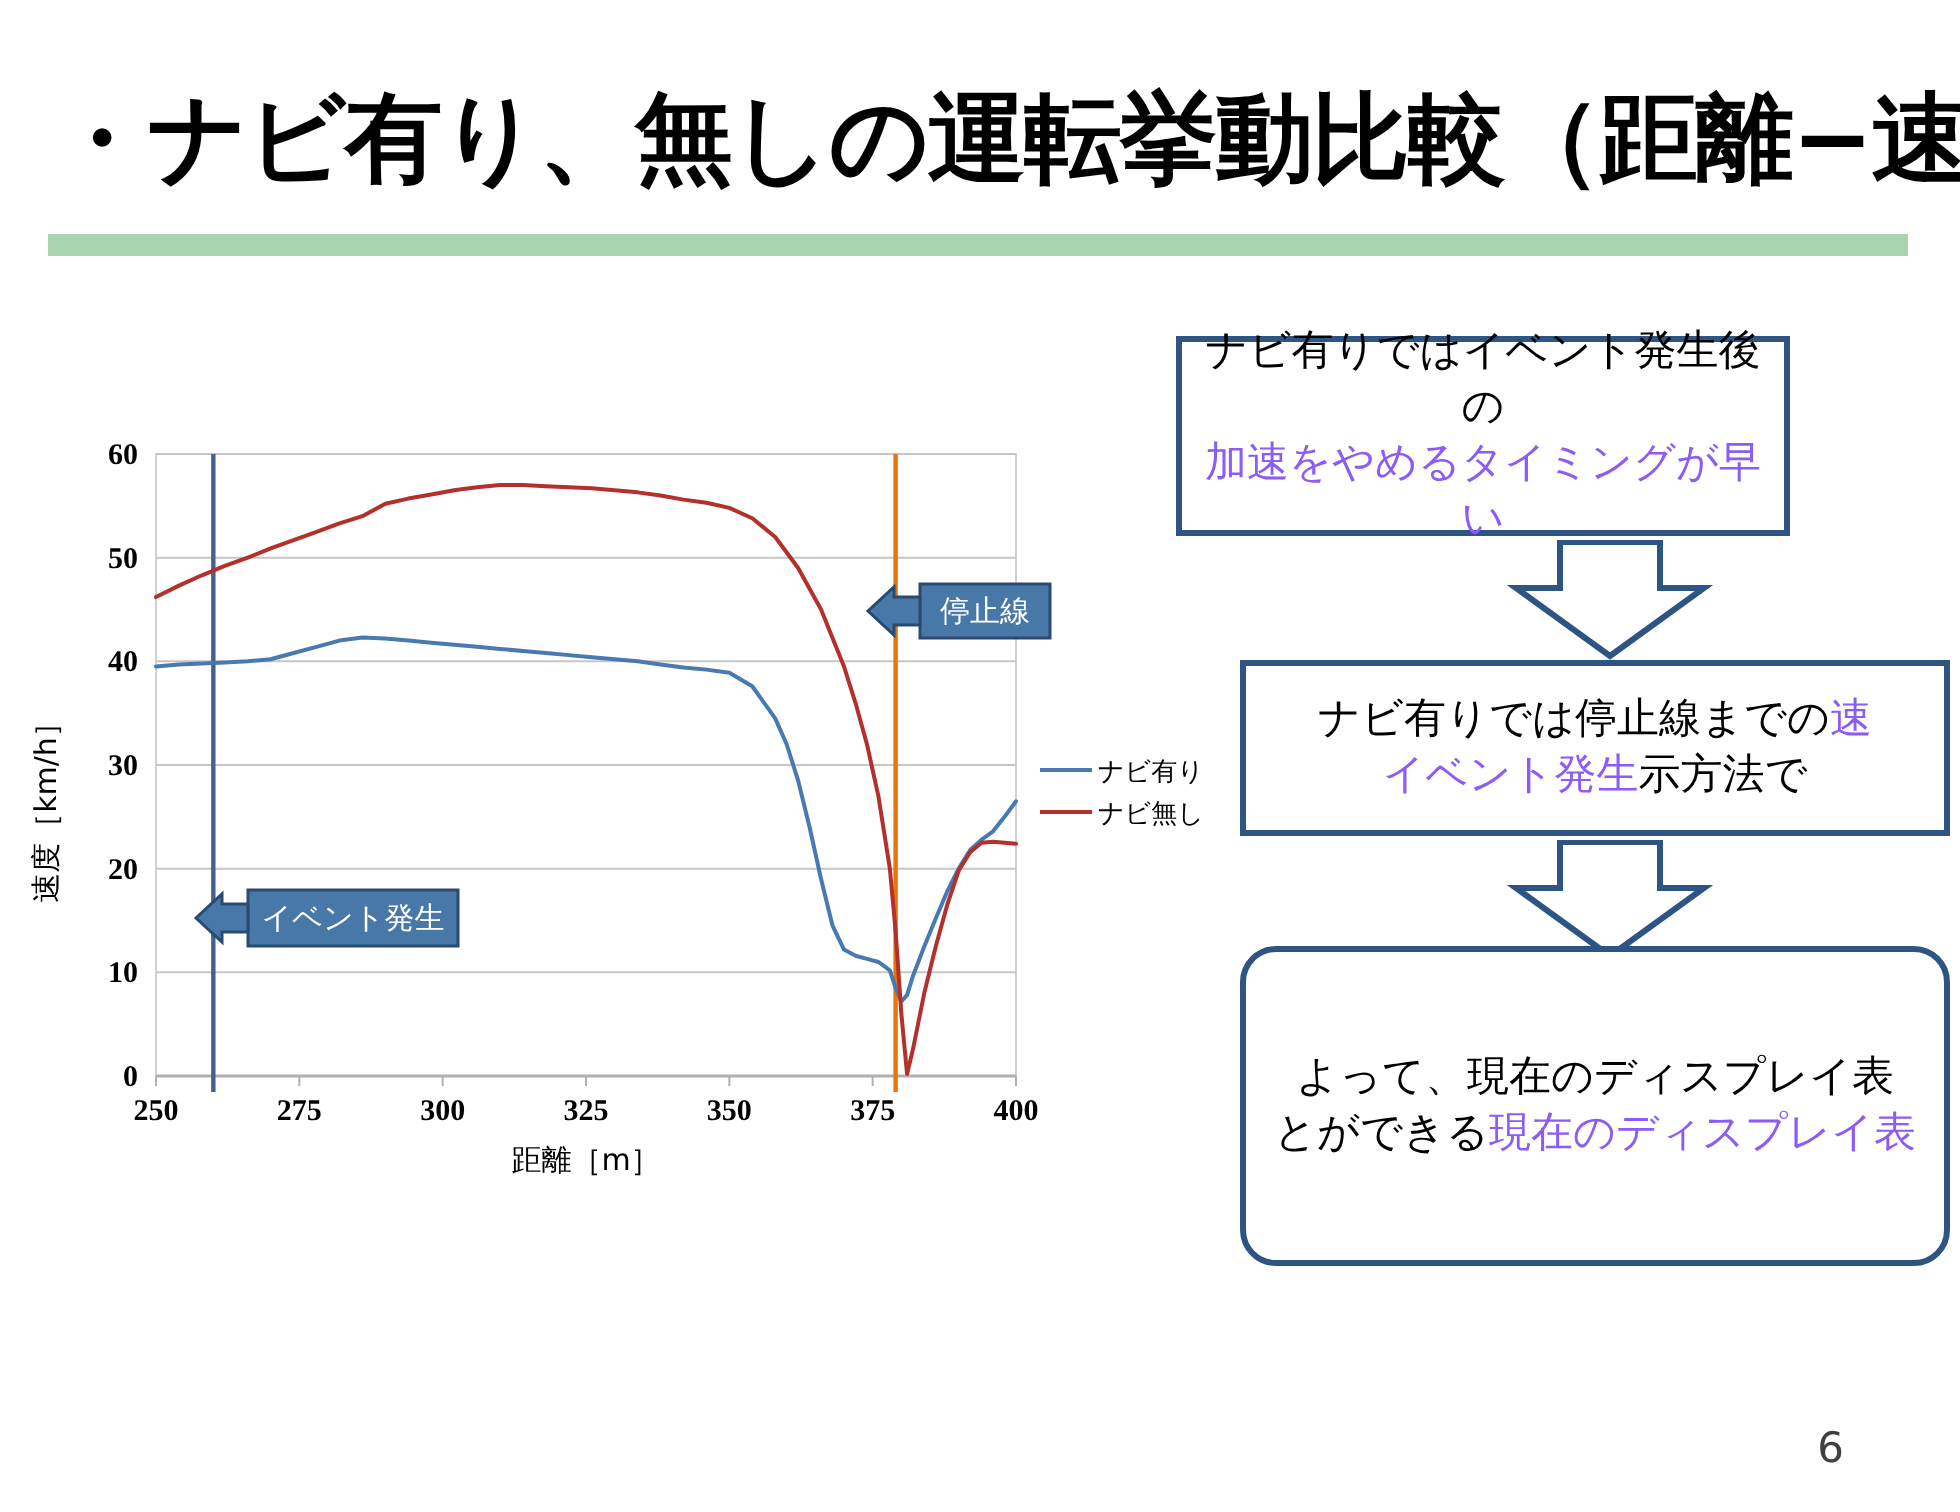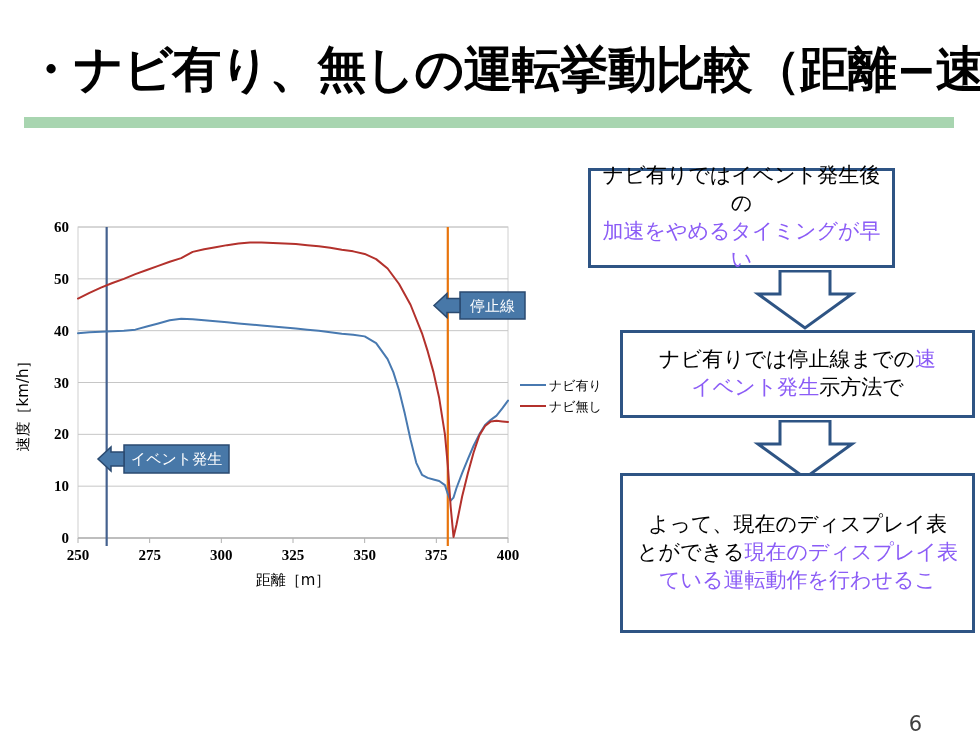--- a/index.html
+++ b/index.html
@@ -87,21 +87,21 @@
     align-items: center;
     justify-content: center;
     padding: 4px 8px;
   }
   .callbox .hl {
     color: #8b5cf6;
     font-weight: 400;
   }
   #callbox-1 { left: 588px; top: 168px; width: 307px; height: 100px; }
   #callbox-2 { left: 620px; top: 330px; width: 355px; height: 88px; }
-  #callbox-3 { left: 620px; top: 473px; width: 355px; height: 160px; }
+  #callbox-3 { left: 620px; top: 473px; width: 355px; height: 160px; border-radius: 18px; }
 
   .arrow-connector {
     position: absolute;
     width: 130px;
     height: 62px;
     left: 740px;
   }
   #arrow-1 { top: 270px; }
   #arrow-2 { top: 420px; }
 
@@ -196,17 +196,16 @@
 </div>
 
 <svg class="arrow-connector" id="arrow-2" viewBox="0 0 130 62">
   <polygon points="40,1 90,1 90,24 112,24 65,58 18,24 40,24" fill="#ffffff" stroke="#2e5484" stroke-width="3" stroke-linejoin="miter"></polygon>
 </svg>
 
 <div class="callbox" id="callbox-3">
   <div>
       <div><span>よって、現在のディスプレイ表</span></div>
       <div><span>とができる</span><span class="hl">現在のディスプレイ表</span></div>
-      <div><span class="hl">ている運転動作を行わせるこ</span></div>
     </div>
 </div>
 
 <div id="page-number">6</div>
 
 </body></html>

